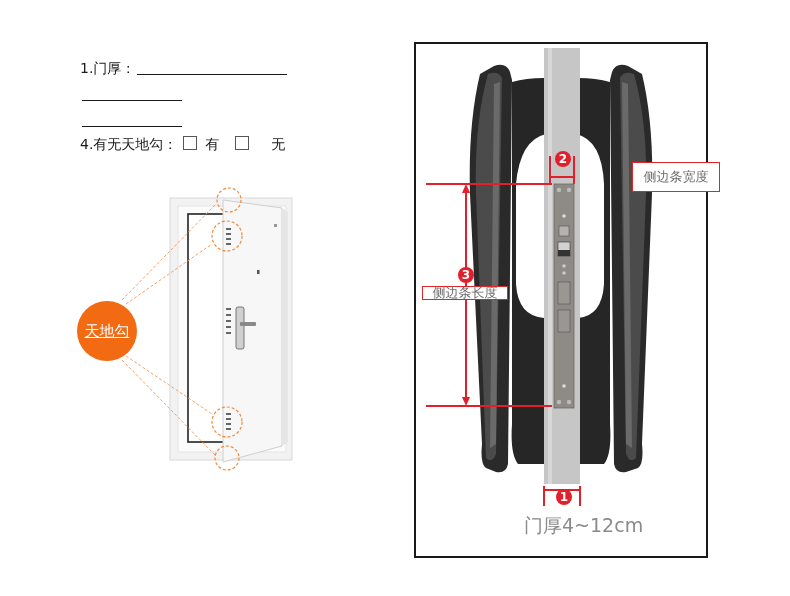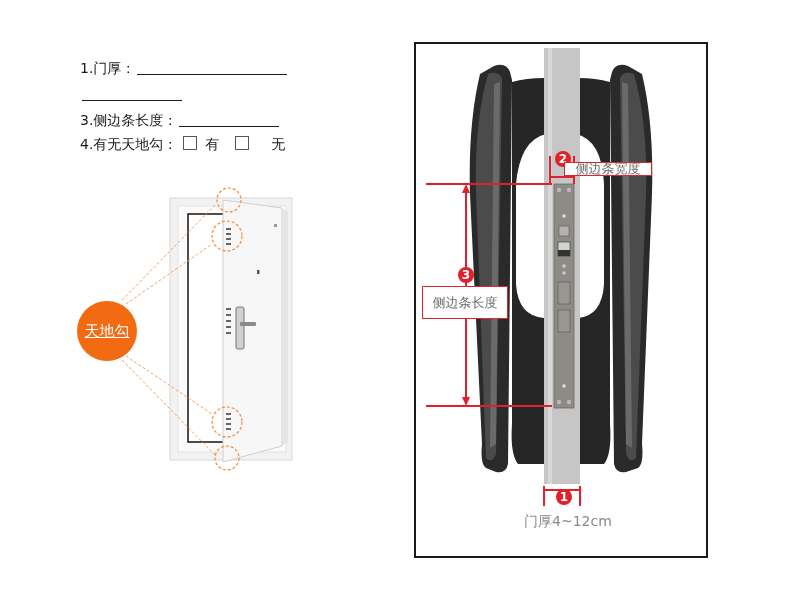--- a/index.html
+++ b/index.html
@@ -17,33 +17,33 @@
   .door-wrap { position: absolute; left: 60px; top: 180px; width: 260px; height: 300px; }
   .badge { position: absolute; left: 77px; top: 301px; width: 60px; height: 60px; border-radius: 50%;
            background: #f26a12; color: #fff; font-size: 15px; display: flex; align-items: center; justify-content: center; text-decoration: underline; }
 
   
   .frame { position: absolute; left: 414px; top: 42px; width: 294px; height: 516px; border: 2px solid #1a1a1a; background: #fff; }
   .label-box { position: absolute; border: 1px solid #e0252a; background: #fff; color: #6b6b6b; font-size: 13px;
                display: flex; align-items: center; justify-content: center; white-space: nowrap; }
   .num { position: absolute; width: 16px; height: 16px; border-radius: 50%; background: #e0202a; color: #fff;
          font-size: 12px; font-weight: bold; display: flex; align-items: center; justify-content: center; }
-  .caption { position: absolute; color: #8a8a8a; font-size: 14px; white-space: nowrap; }
+  .caption { position: absolute; color: #8a8a8a; font-size: 19px; white-space: nowrap; }
 </style>
 </head>
 <body>
 
 <div class="form-row" style="top:58px;">
   <span>1.门厚：</span><span class="line" style="width:150px;"></span>
 </div>
 <div class="form-row" style="top:84px;">
   <span class="line" style="width:100px;"></span>
 </div>
 <div class="form-row" style="top:110px;">
-  <span>3.侧边条长度：</span><span class="line" style="width:100px;"></span>
+  <span class="line" style="width:100px;"></span>
 </div>
 <div class="form-row" style="top:134px;">
   <span>4.有无天地勾：</span><span class="chk"></span><span class="opt">有</span><span class="chk" style="margin-right:22px;"></span><span>无</span>
 </div>
 
 <div class="door-wrap">
   <svg width="260" height="300" viewBox="0 0 260 300">
 
     <rect x="110" y="18" width="122" height="262" fill="#f2f2f2" stroke="#d8d8d8"></rect>
     <rect x="118" y="26" width="108" height="246" fill="#fbfbfb" stroke="#e3e3e3"></rect>
@@ -150,16 +150,16 @@
   </g>
 
   <polygon points="50,140 46,149 54,149" fill="#e0202a"></polygon>
   <polygon points="50,362 46,353 54,353" fill="#e0202a"></polygon>
 </svg>
 
 <div class="num" style="left:555px; top:151px;">2</div>
 <div class="num" style="left:458px; top:267px;">3</div>
 <div class="num" style="left:556px; top:489px;">1</div>
 
-<div class="label-box" style="left:564px; top:162px; width:88px; height:14px;">侧边条宽度</div>
-<div class="label-box" style="left:422px; top:286px; width:86px; height:33px;">侧边条长度</div>
+<div class="label-box" style="left:632px; top:162px; width:88px; height:30px;">侧边条宽度</div>
+<div class="label-box" style="left:422px; top:286px; width:86px; height:14px;">侧边条长度</div>
 
 <div class="caption" style="left:524px; top:513px;">门厚4~12cm</div>
 
 </body></html>

